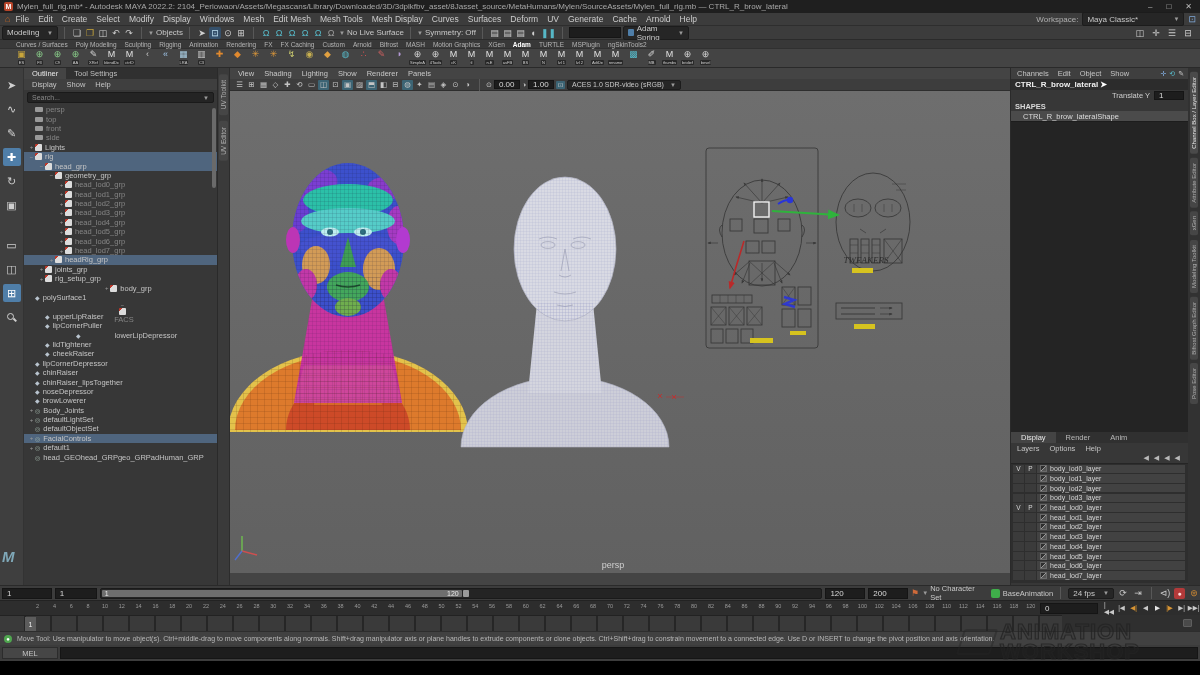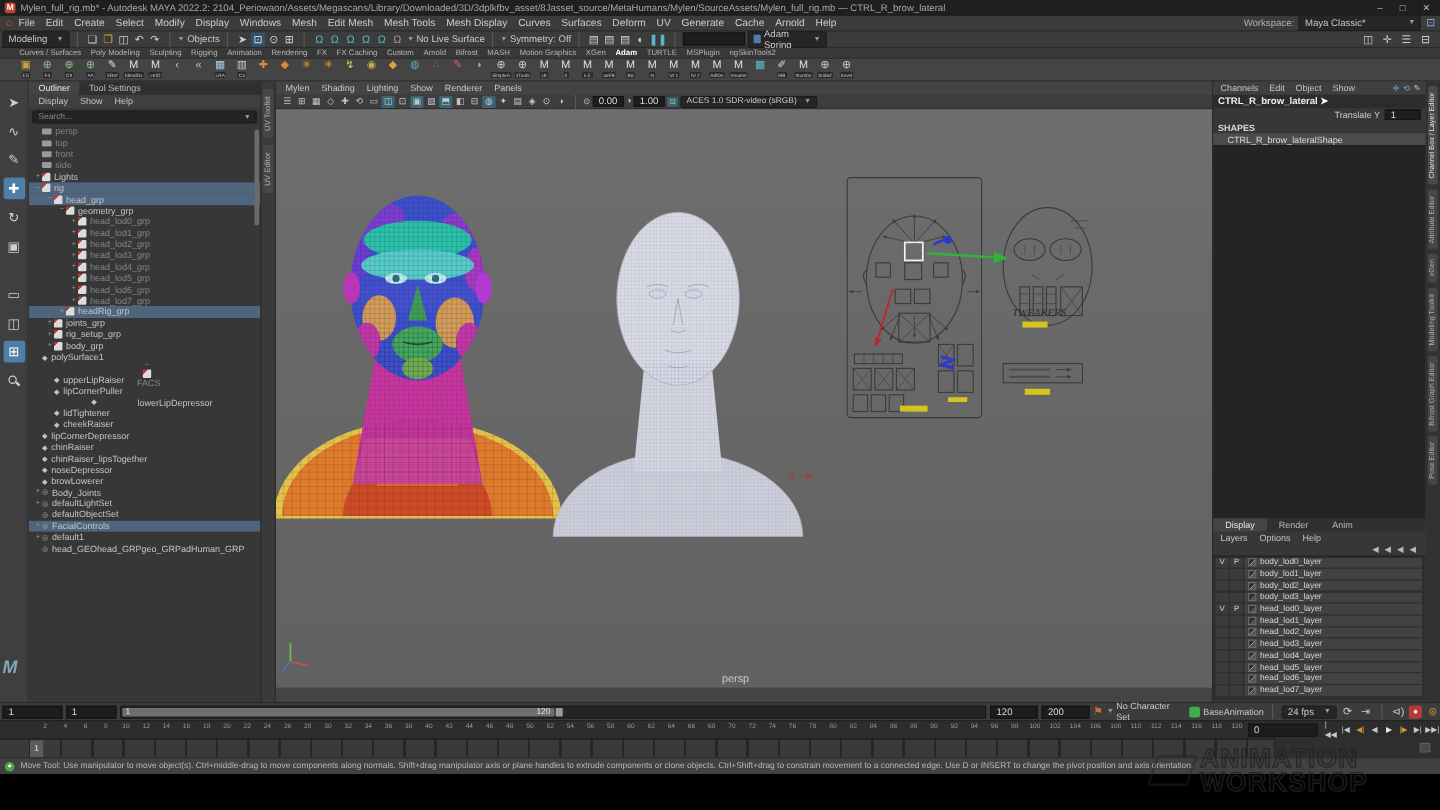--- a/index.html
+++ b/index.html
@@ -526,21 +526,21 @@
         <div class="trow" style="padding-left: 14px;">
           <span class="exp">+</span>
           <span class="ic-x"></span>
           <span class="lbl">joints_grp</span>
         </div>
         <div class="trow" style="padding-left: 14px;">
           <span class="exp">+</span>
           <span class="ic-x"></span>
           <span class="lbl">rig_setup_grp</span>
         </div>
-        <div class="trow" style="padding-left: 14px;">
+        <div class="trow" style="padding-left: 14px; justify-content: center;">
           <span class="exp">+</span>
           <span class="ic-x"></span>
           <span class="lbl">body_grp</span>
         </div>
         <div class="trow" style="padding-left: 4px;">
           <span class="exp"></span>
           <span class="ic-d">◆</span>
           <span class="lbl">polySurface1</span>
         </div>
         <div class="trow dim" style="padding-left: 4px; flex-direction: column;">
@@ -631,21 +631,21 @@
       </div>
     <div id="outl-scroll"></div>
   </div>
 
   <div id="lefttabs" class="abs">
       <div class="vtab">UV Toolkit</div>
       <div class="vtab">UV Editor</div>
     </div>
 
   <div id="vpmenus" class="abs">
-      <span>Mylen</span>
+      <span>View</span>
       <span>Shading</span>
       <span>Lighting</span>
       <span>Show</span>
       <span>Renderer</span>
       <span>Panels</span>
     </div>
   <div id="vpicons" class="abs">
     <span id="vpi" style="display: flex; gap: 1px;">
         <span class="vico">☰</span>
         <span class="vico">⊞</span>
@@ -1136,20 +1136,24 @@
       </div>
   </div>
   <div id="cellsrow-right" class="abs"></div>
   <div id="tsopt" class="abs"></div>
 
   <div id="helprow" class="abs">
     <div id="help-dot">●</div>
     <div id="help-text">Move Tool: Use manipulator to move object(s). Ctrl+middle-drag to move components along normals. Shift+drag manipulator axis or plane handles to extrude components or clone objects. Ctrl+Shift+drag to constrain movement to a connected edge. Use D or INSERT to change the pivot position and axis orientation.</div>
   </div>
 
+  <div id="melrow" class="abs">
+    <div id="mel-label">MEL</div>
+    <div id="mel-field" class="field"></div>
+  </div>
 
   <div id="blackbar" class="abs"></div>
 
   <div id="watermark" class="abs">
     <div id="wm-logo"></div>
     <div id="wm-text">
       <div>ANIMATION</div>
       <div>WORKSHOP</div>
     </div>
   </div>

